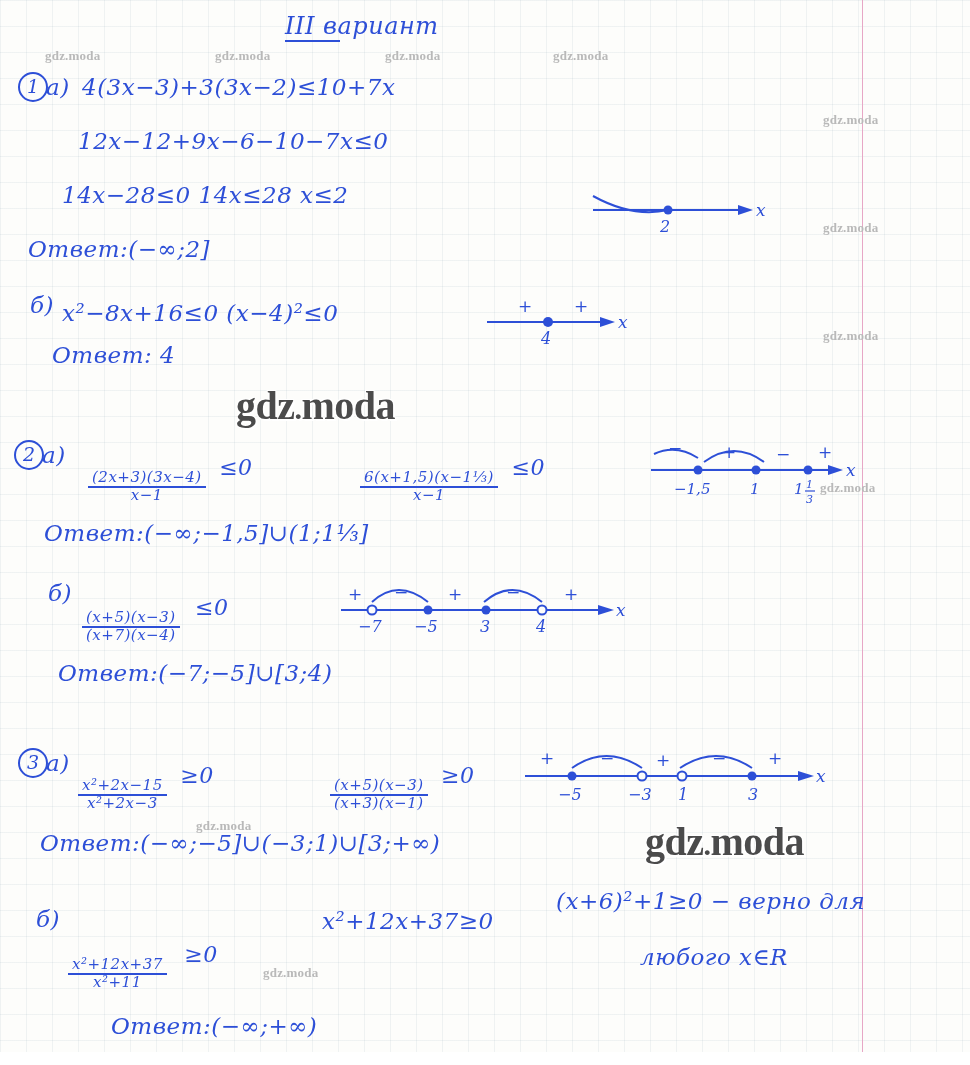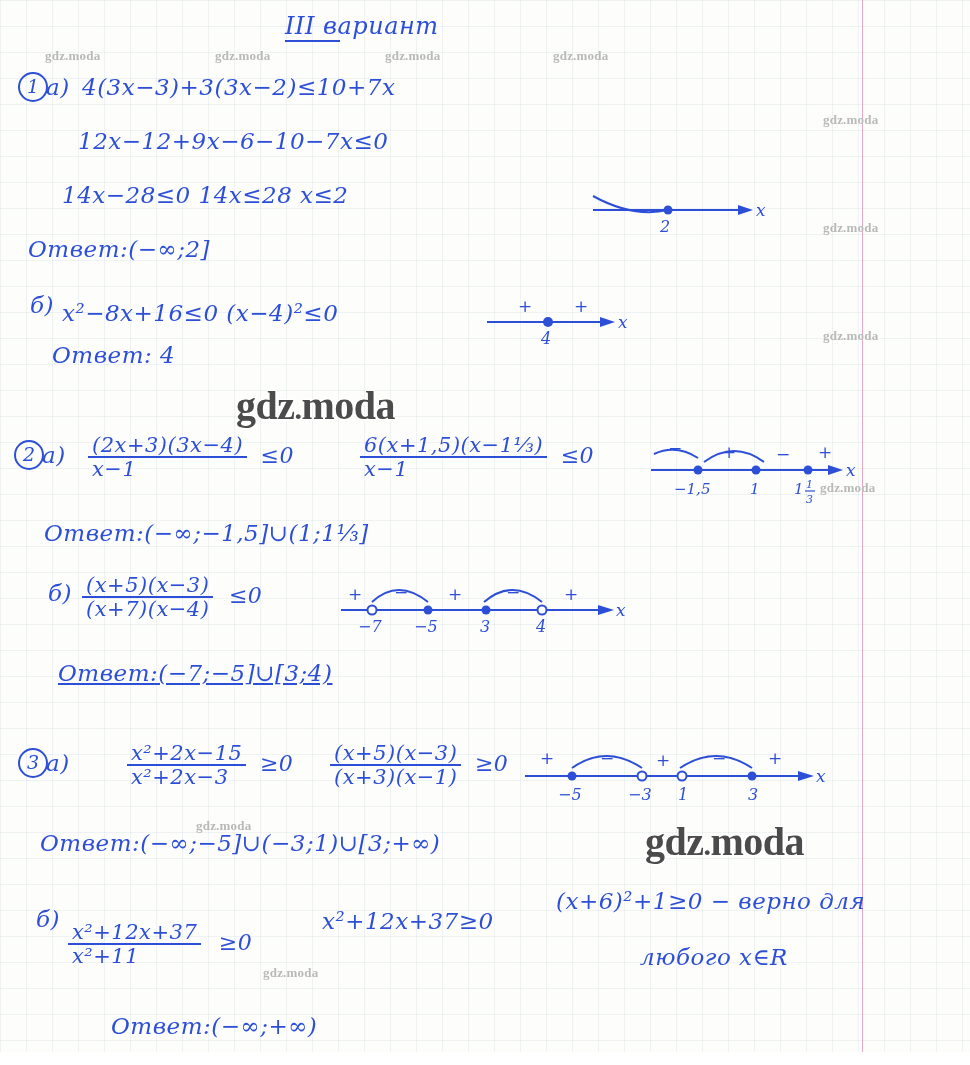--- a/index.html
+++ b/index.html
@@ -42,22 +42,24 @@
     white-space: nowrap;
     letter-spacing: 0.5px;
     transform-origin: left center;
   }
   .hw.big { font-size: 25px; }
   .hw.mid { font-size: 23px; }
 
   .frac {
     display: inline-block;
     vertical-align: middle;
+    text-align: center;
     line-height: 1.05;
-    font-size: 21px;
+    font-size: 15px;
+    margin-top: 36px;
   }
   .frac .num { display: block; padding: 0 4px; }
   .frac .den { display: block; padding: 0 4px; border-top: 2px solid #2d4fd7; }
 
   .circnum {
     position: absolute;
     width: 26px; height: 26px;
     border: 2px solid #2d4fd7;
     border-radius: 50%;
     color: #2d4fd7;
@@ -212,26 +214,26 @@
     <text x="112" y="22" fill="#2d4fd7" font-family="DejaVu Serif" font-size="17">+</text>
     <text x="170" y="20" fill="#2d4fd7" font-family="DejaVu Serif" font-size="17">−</text>
     <text x="228" y="22" fill="#2d4fd7" font-family="DejaVu Serif" font-size="17">+</text>
     <text x="280" y="38" fill="#2d4fd7" font-family="DejaVu Serif" font-style="italic" font-size="17">x</text>
     <text x="22" y="54" fill="#2d4fd7" font-family="DejaVu Serif" font-style="italic" font-size="16">−7</text>
     <text x="78" y="54" fill="#2d4fd7" font-family="DejaVu Serif" font-style="italic" font-size="16">−5</text>
     <text x="144" y="54" fill="#2d4fd7" font-family="DejaVu Serif" font-style="italic" font-size="16">3</text>
     <text x="200" y="54" fill="#2d4fd7" font-family="DejaVu Serif" font-style="italic" font-size="16">4</text>
   </svg>
 
-  <div class="hw mid" style="left:58px; top:660px;text-decoration:underline;">Ответ:(−7;−5]∪[3;4)</div>
+  <div class="hw mid" style="left:58px; top:660px;">Ответ:(−7;−5]∪[3;4)</div>
 
   <div class="circnum" style="left:18px; top:748px;">3</div>
   <div class="hw mid" style="left:46px; top:750px;">а)</div>
 
-  <div class="hw" style="left:95px; top:742px; font-size:22px;padding-left:32px;">
+  <div class="hw" style="left:78px; top:742px; font-size:22px;">
     <span class="frac">
       <span class="num">x²+2x−15</span>
       <span class="den">x²+2x−3</span>
     </span>
     <span style="margin-left:6px;">≥0</span>
   </div>
 
   <div class="hw" style="left:330px; top:742px; font-size:22px;">
     <span class="frac">
       <span class="num">(x+5)(x−3)</span>

